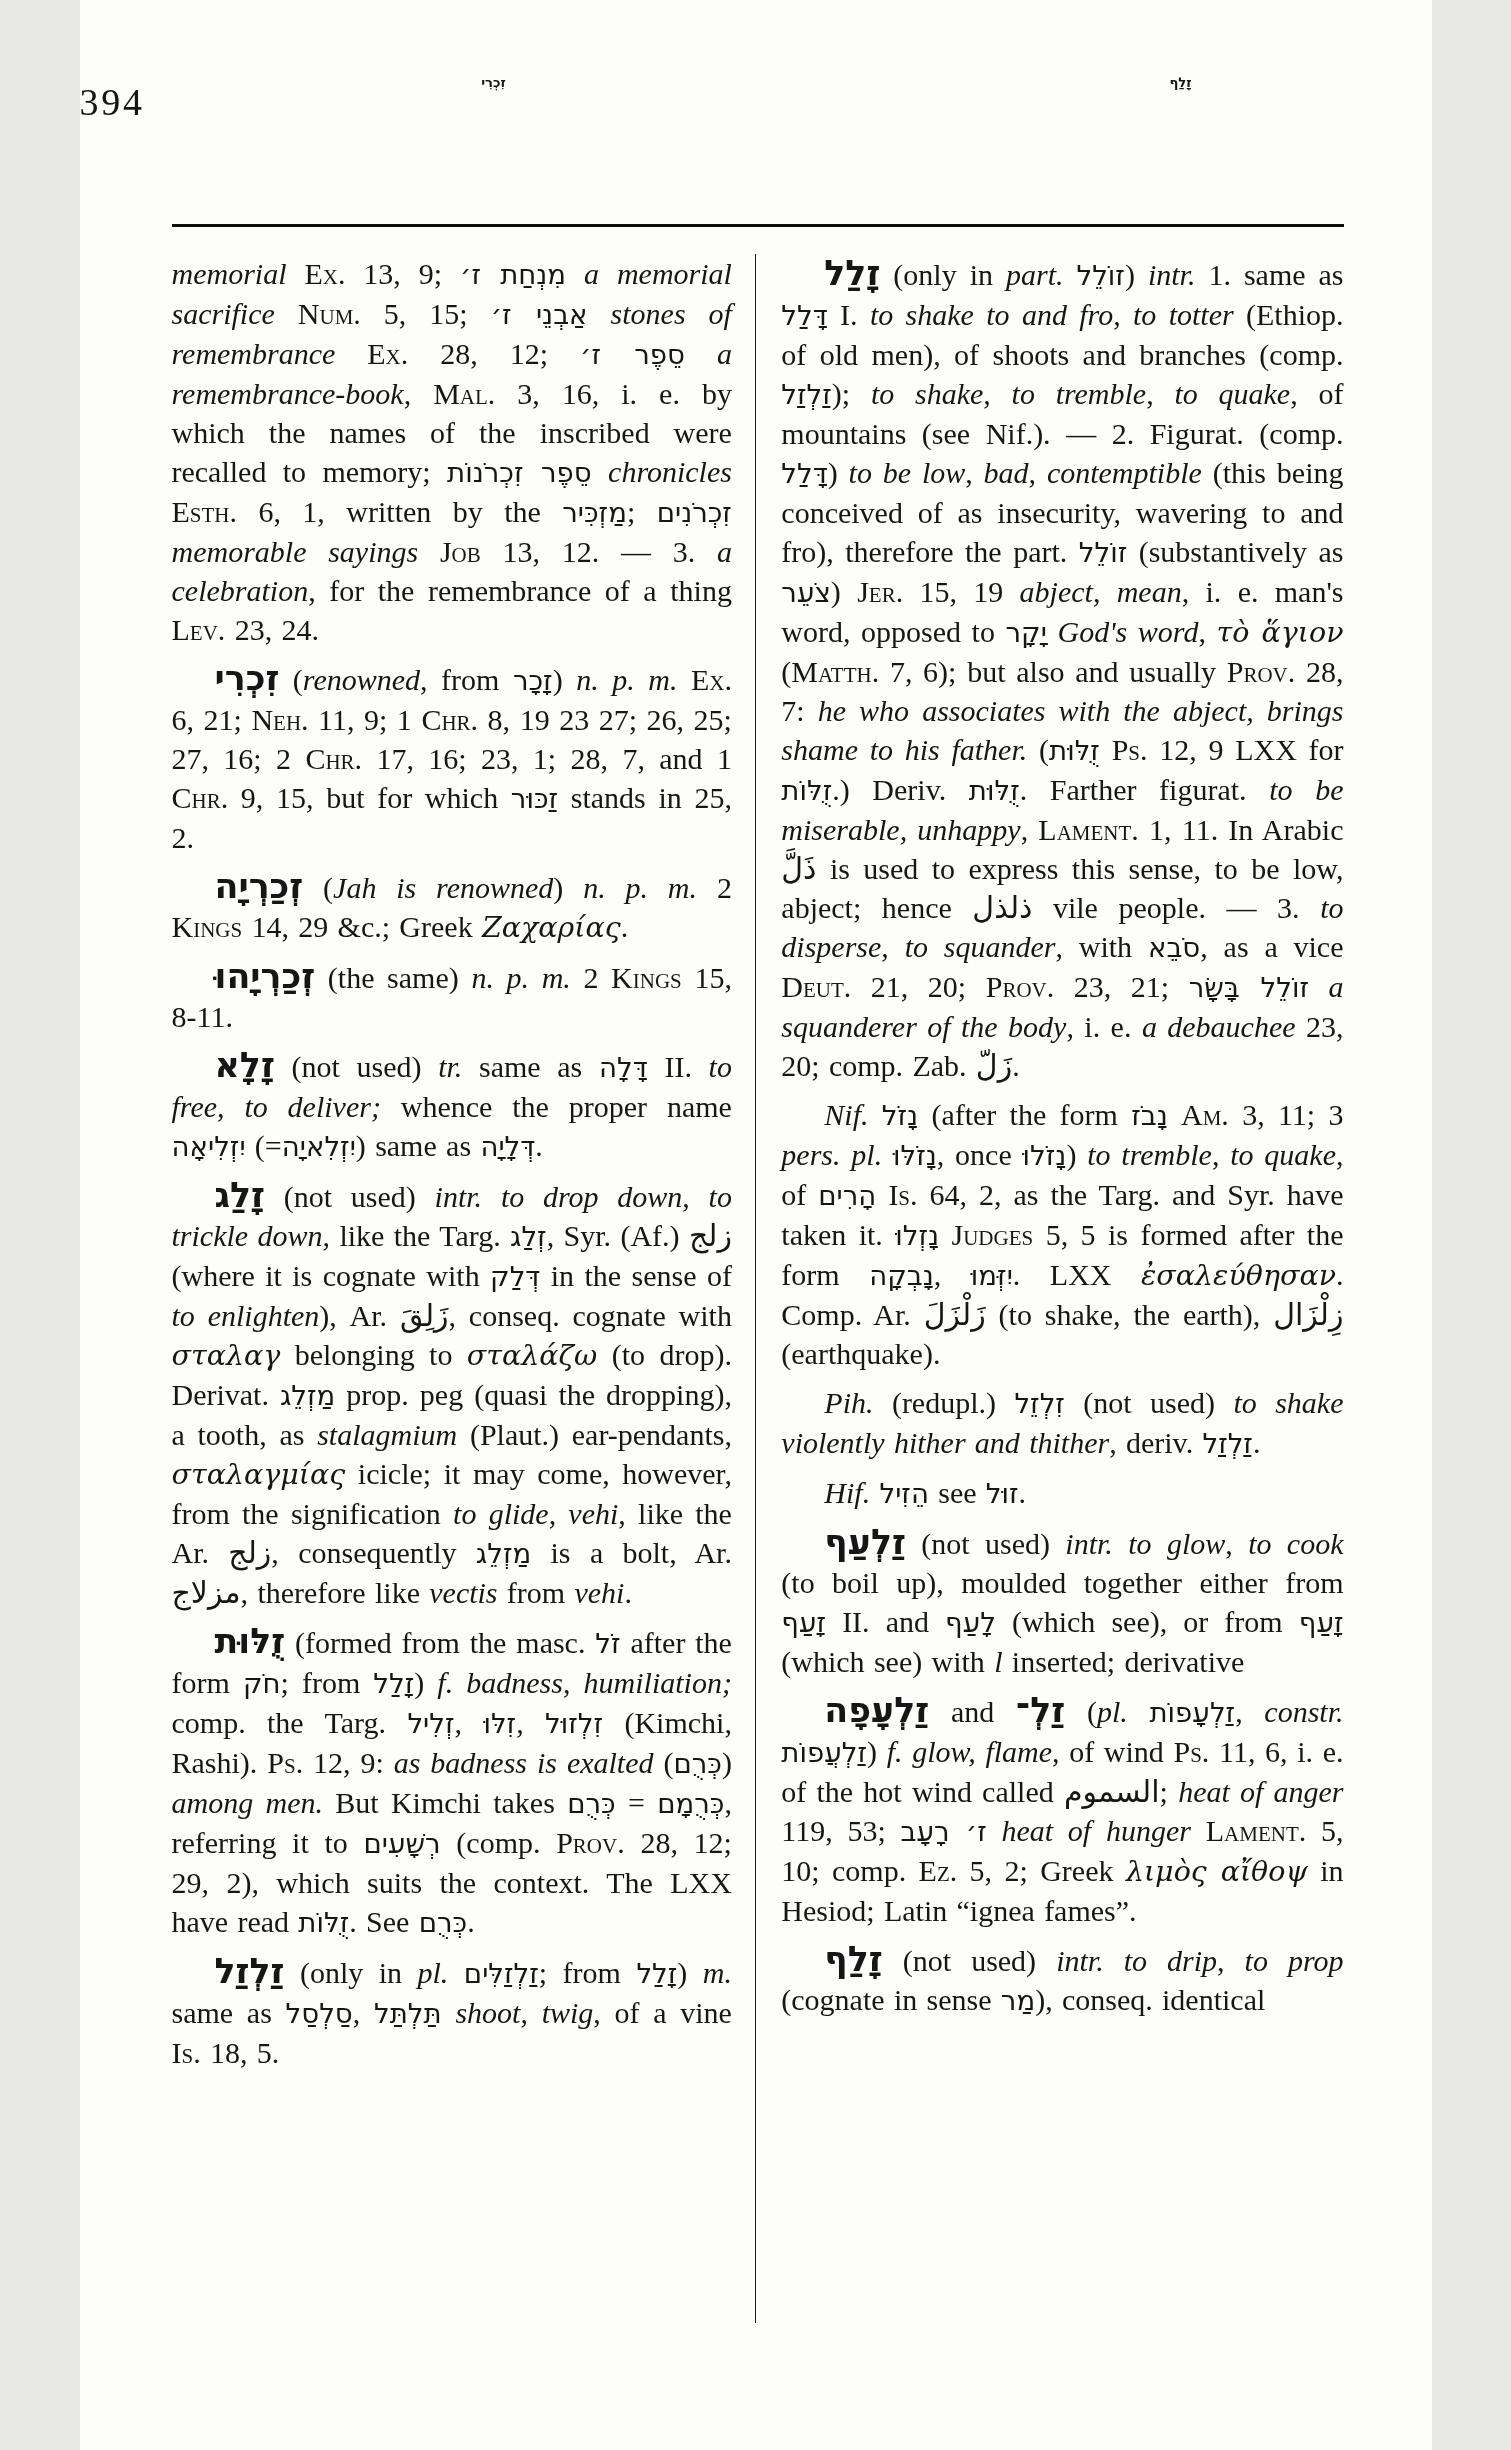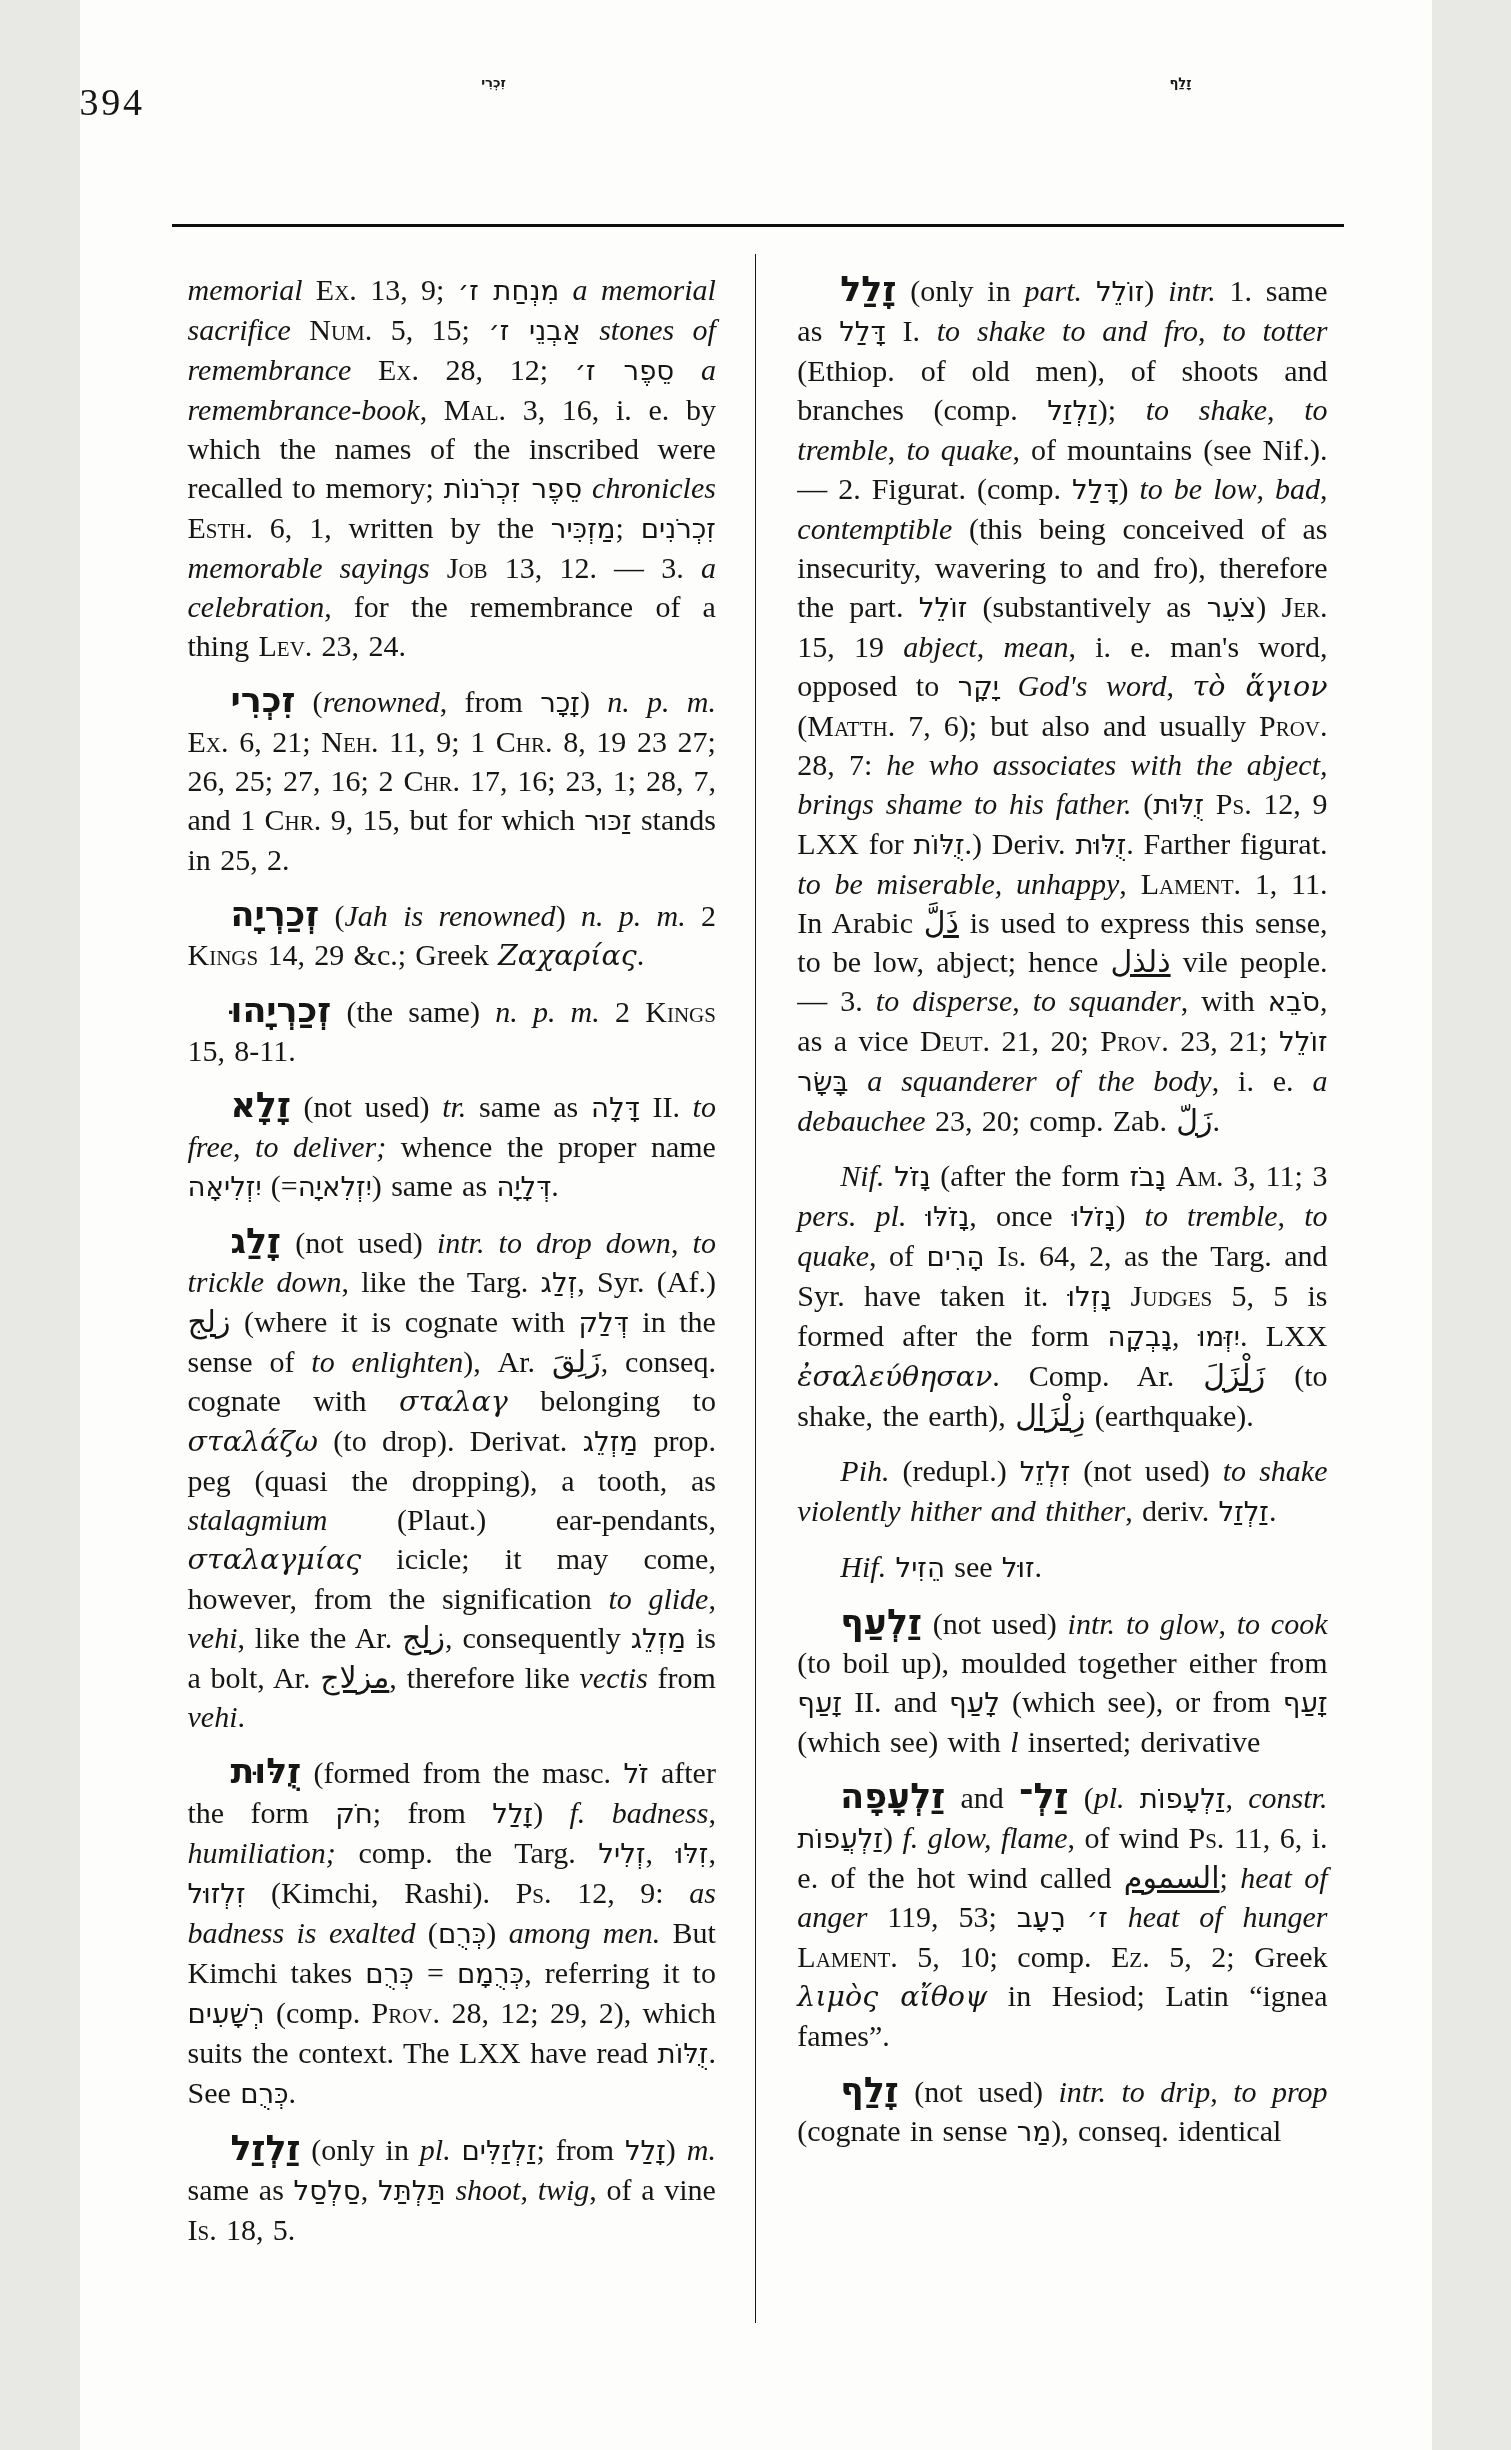--- a/index.html
+++ b/index.html
@@ -47,21 +47,21 @@
   .col.left{
     width:640px;
     padding-right:23.4px;
     border-right:1.8px solid #1a1a1a;
     min-height:2069px;
   }
   .col.right{
     width:642px;
     padding-left:25px;
   }
-  .para{margin:16px;}
+  .para{margin:0;}
   .para + .para{margin-top:10px;}
   .ind{text-indent:43px;}
   .it{font-style:italic;}
   .sc{font-variant:small-caps;}
   .heb{
     font-family:"DejaVu Sans",sans-serif;
     font-size:0.92em;
     unicode-bidi:isolate;
   }
   .heb.hw{
@@ -70,21 +70,20 @@
   }
   .gr{
     font-family:"DejaVu Serif",serif;
     font-style:italic;
     font-size:0.95em;
   }
   .ar{
     font-family:"DejaVu Sans",sans-serif;
     font-size:1.0em;
     unicode-bidi:isolate;
-    text-decoration:underline;
   }
 </style>
 </head>
 <body>
 
 <div class="page">
   <header class="head">
     <span class="rh rh-left heb">זִכְרִי</span>
     <span class="pagenum">394</span>
     <span class="rh rh-right heb">זָלַף</span>

